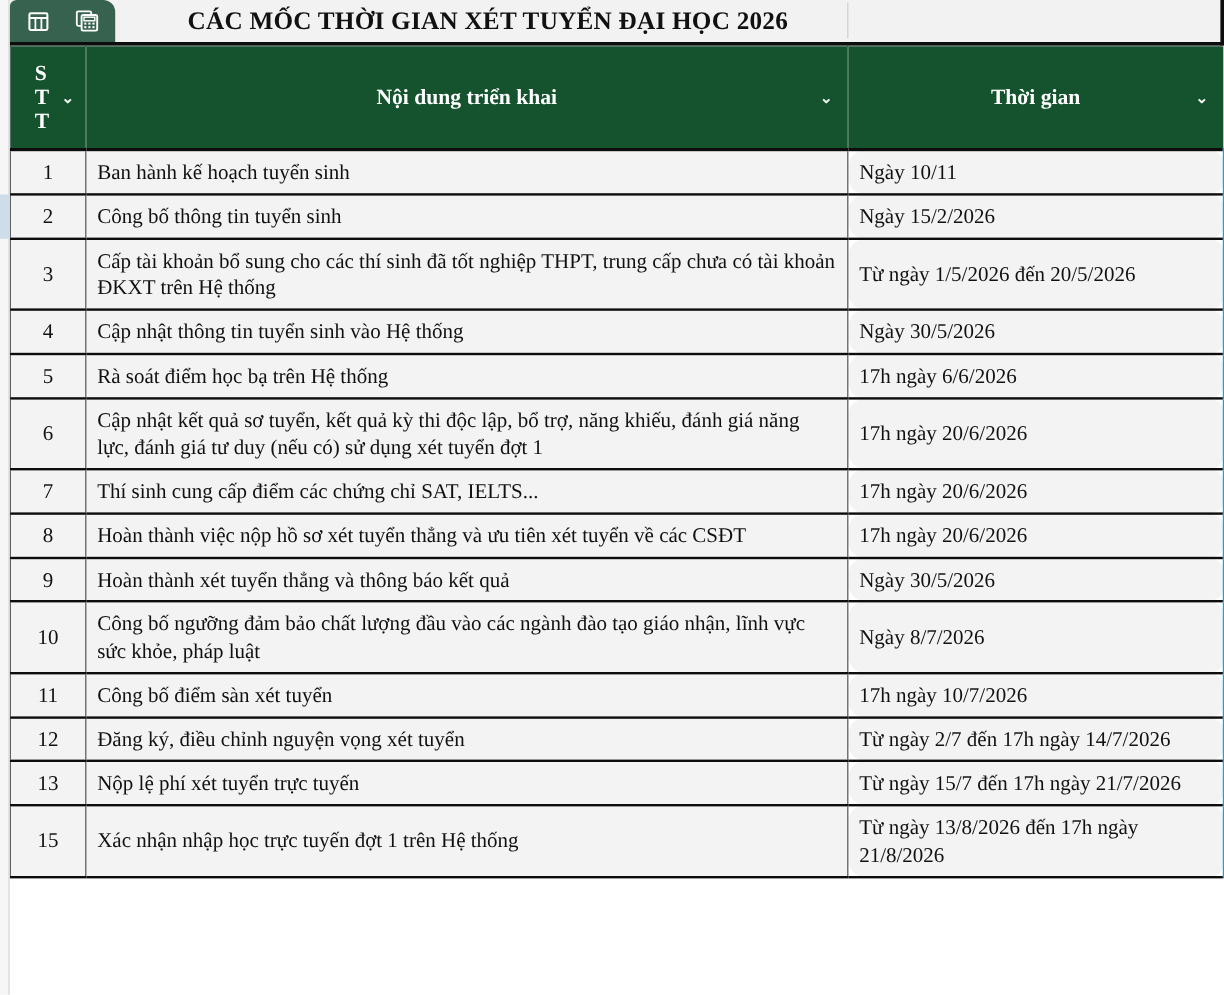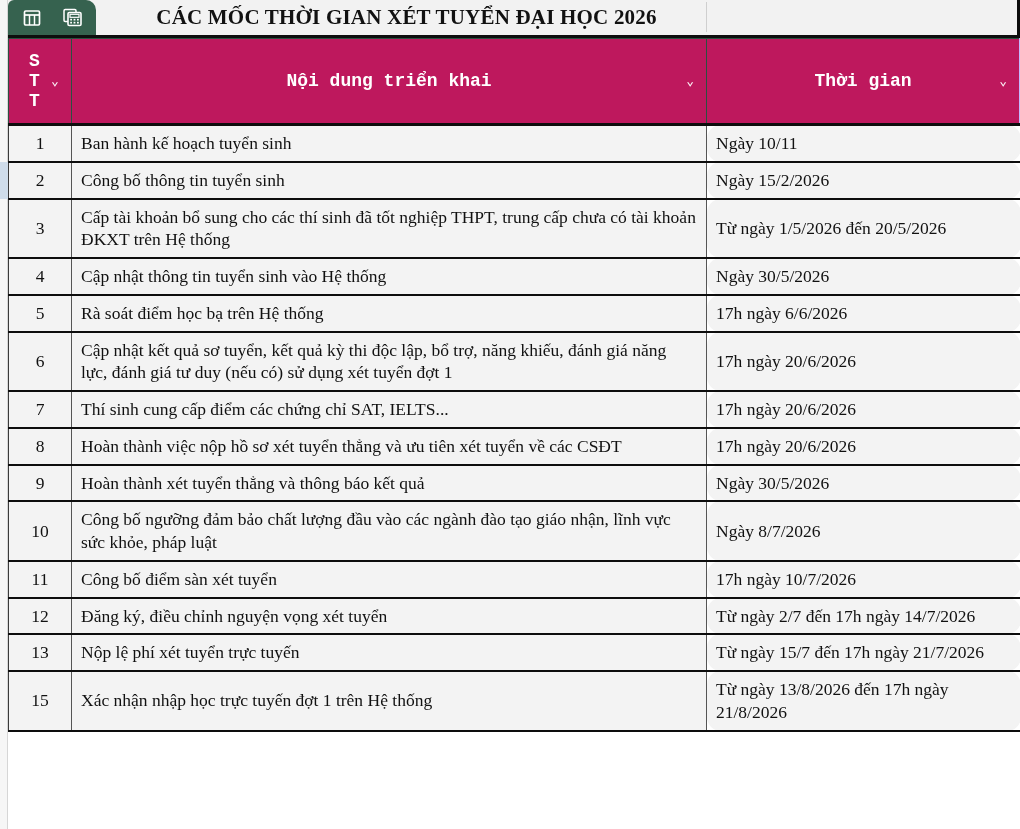--- a/index.html
+++ b/index.html
@@ -113,32 +113,31 @@
     border-collapse: collapse;
     table-layout: fixed;
     font-family: "Liberation Serif", "DejaVu Serif", serif;
   }
   table.grid col.c-stt  { width: 63px; }
   table.grid col.c-noi  { width: 635px; }
   table.grid col.c-time { width: 314px; }
 
   
   thead th {
-    background: #be185d;
+    background: #14532d;
     color: #ffffff;
     font-weight: bold;
     font-size: 18px;
     border: 1px solid #2b5040;
     border-bottom: 3px solid #0d0d0d;
     padding: 0;
     height: 84px;
     box-sizing: border-box;
     position: relative;
     vertical-align: middle;
-    font-family: Liberation Mono, monospace;
   }
   thead th:last-child { border-right: 3px solid #c4b5fd; }
 
   .th-inner {
     display: flex;
     align-items: center;
     justify-content: center;
     height: 84px;
     position: relative;
     padding: 0 10px;
@@ -178,21 +177,21 @@
     color: #111111;
     padding: 6px 9px;
     vertical-align: middle;
     box-sizing: border-box;
   }
   tbody td.stt {
     text-align: center;
     padding: 6px 4px;
     border-left: 1px solid #3a3a3a;
   }
-  tbody td.time { border-right: 1px solid #0ea5e9; border-radius: 14px; }
+  tbody td.time { border-right: 4px solid #0ea5e9; border-radius: 14px; }
   tbody tr td { height: 36px; }
   tbody tr.sel td.stt { background: #f3f3f3; }
 </style>
 </head>
 <body>
 
 <div class="sheet">
 
   <div class="gutter">
     <div class="gutter-mark" style="top: 161.75px; height: 36.75px;"></div>

